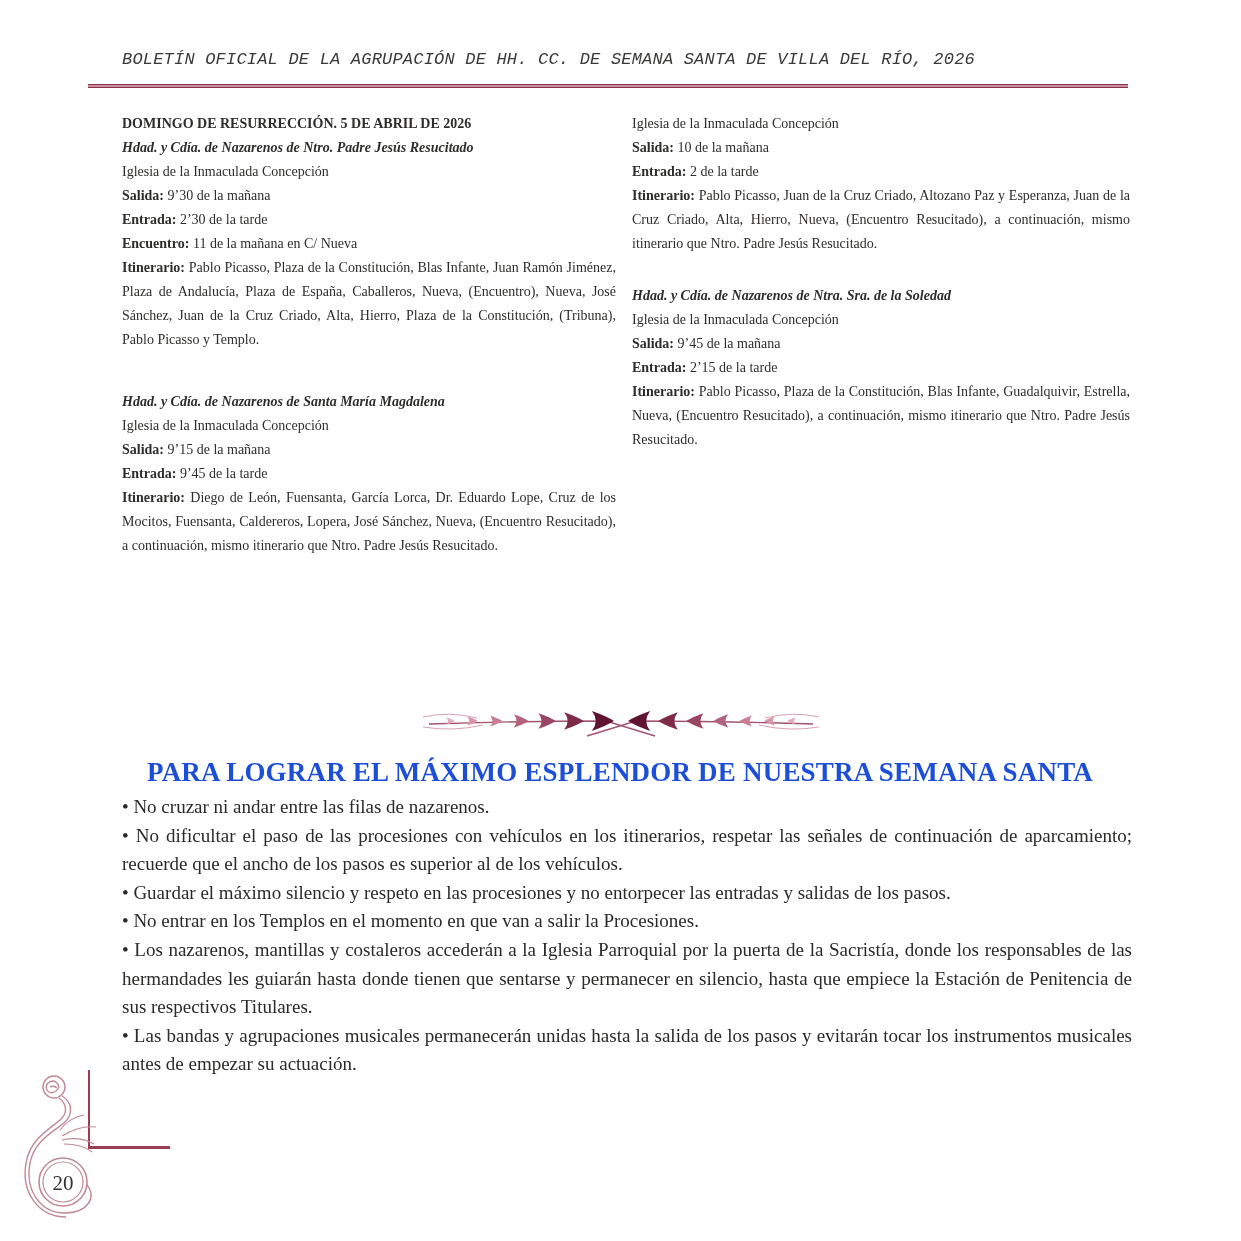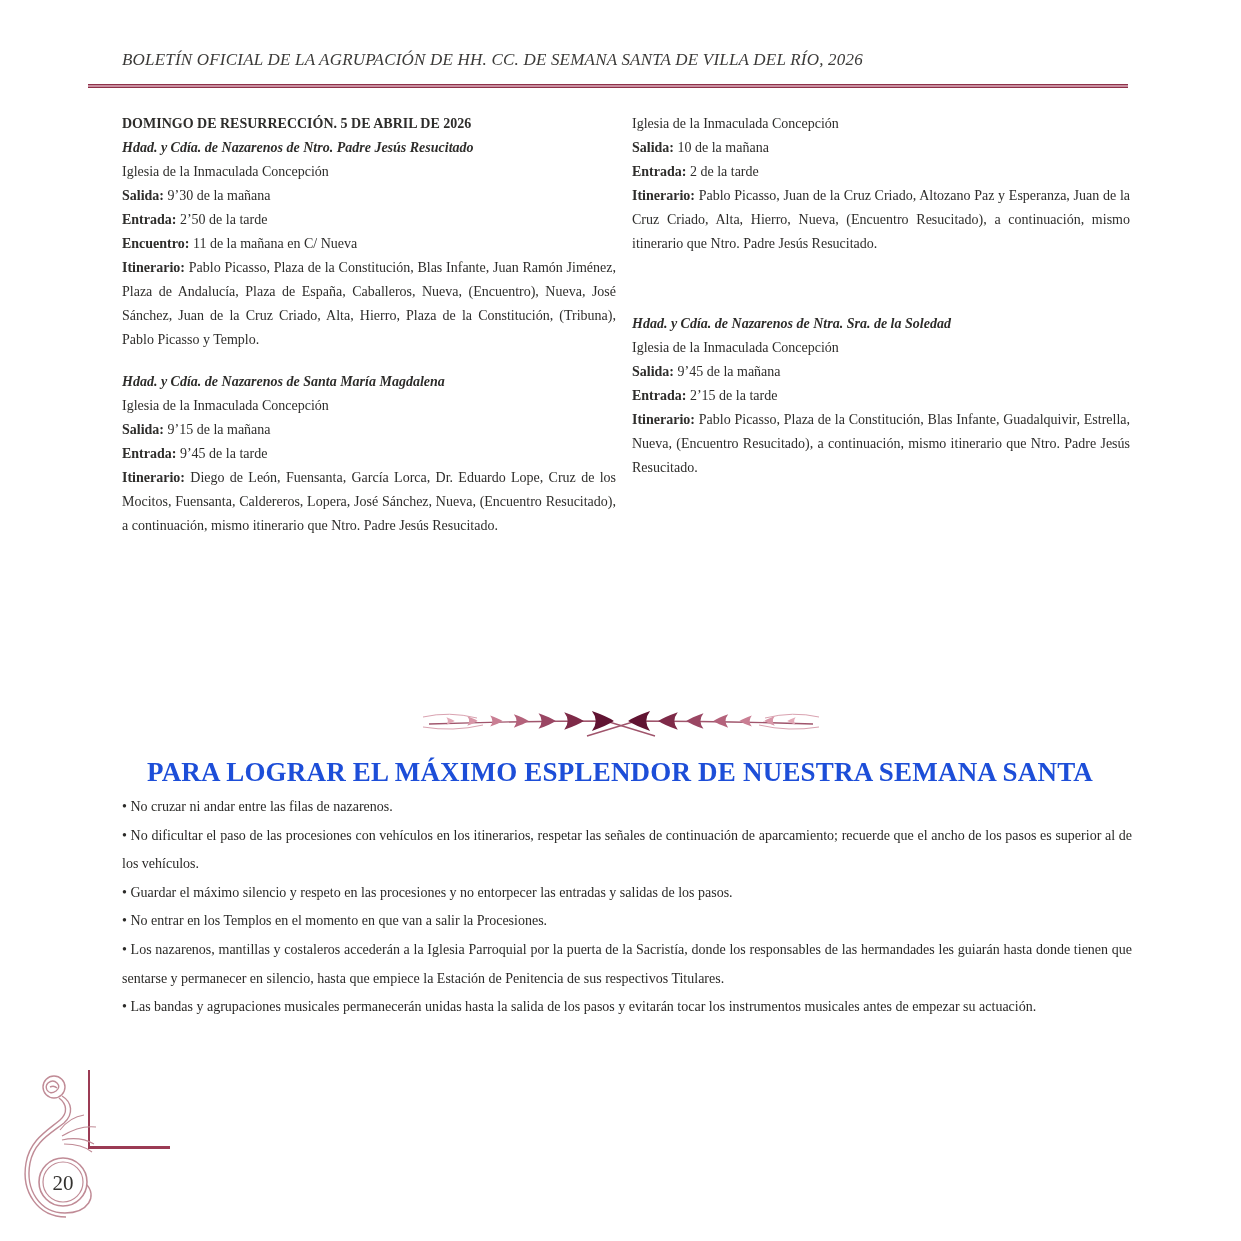--- a/index.html
+++ b/index.html
@@ -8,49 +8,49 @@
     width: 1241px; height: 1241px;
     background: #ffffff;
     font-family: "Liberation Serif", serif;
     color: #2e2d2b;
     position: relative;
     overflow: hidden;
   }
   .masthead {
     position: absolute; top: 50px; left: 122px;
     font-style: italic; font-size: 17px; letter-spacing: 0.2px;
-    color: #3b3a38; white-space: nowrap;
+    color: #3b3a38; white-space: nowrap; font-family: Liberation Mono, monospace;
   }
   .rule {
     position: absolute; top: 84px; left: 88px; width: 1040px; height: 4px;
     background: linear-gradient(to bottom, #8e3149 0 30%, #c98fa0 30% 70%, #8e3149 70% 100%);
   }
   .columns {
     position: absolute; top: 112px; left: 122px; width: 1008px;
     display: grid; grid-template-columns: 494px 498px; column-gap: 16px;
     font-size: 14px; line-height: 24px;
   }
   .columns p { margin: 0; }
   .day-title { font-weight: bold; }
   .hdad-name { font-weight: bold; font-style: italic; }
   .itin { text-align: justify; }
-  .block-gap-left { margin-top: 18px; }
-  .block-gap-right { margin-top: 56px; }
+  .block-gap-left { margin-top: 38px; }
+  .block-gap-right { margin-top: 28px; }
   .divider {
     position: absolute; top: 690px; left: 0; width: 100%;
     display: flex; justify-content: center;
   }
   .notice-title {
     position: absolute; top: 757px; left: 88px; width: 1064px;
     text-align: center; font-weight: bold; font-size: 27px;
     color: #1d4ed8; letter-spacing: 0.2px;
   }
   .bullets {
     position: absolute; top: 793px; left: 122px; width: 1010px;
-    font-size: 14px; line-height: 28.6px; text-align: justify;
+    font-size: 19px; line-height: 28.6px; text-align: justify;
     color: #2b2a28;
   }
   .bullets p { margin: 0; }
   .corner-bracket {
     position: absolute; left: 88px; top: 1070px; width: 82px; height: 79px;
     border-left: 2px solid #9b3b54; border-bottom: 3px solid #9b3b54;
   }
   .ornament { position: absolute; left: 20px; top: 1070px; width: 90px; height: 150px; }
   .ornament svg { display: block; }
   .page-num-text {
@@ -65,21 +65,21 @@
 
 <div class="columns">
 
   <div>
     <p class="day-title">DOMINGO DE RESURRECCIÓN. 5 DE ABRIL DE 2026</p>
 
     <div>
       <p class="hdad-name">Hdad. y Cdía. de Nazarenos de Ntro. Padre Jesús Resucitado</p>
       <p>Iglesia de la Inmaculada Concepción</p>
       <p><b>Salida:</b> <span>9’30 de la mañana</span></p>
-      <p><b>Entrada:</b> <span>2’50 de la tarde</span></p>
+      <p><b>Entrada:</b> <span>2’30 de la tarde</span></p>
       <p><b>Encuentro:</b> <span>11 de la mañana en C/ Nueva</span></p>
       <p class="itin"><b>Itinerario:</b> <span>Pablo Picasso, Plaza de la Constitución, Blas Infante, Juan Ramón Jiménez, Plaza de Andalucía, Plaza de España, Caballeros, Nueva, (Encuentro), Nueva, José Sánchez, Juan de la Cruz Criado, Alta, Hierro, Plaza de la Constitución, (Tribuna), Pablo Picasso y Templo.</span></p>
     </div>
 
     <div class="block-gap-left">
       <p class="hdad-name">Hdad. y Cdía. de Nazarenos de Santa María Magdalena</p>
       <p>Iglesia de la Inmaculada Concepción</p>
       <p><b>Salida:</b> <span>9’15 de la mañana</span></p>
       <p><b>Entrada:</b> <span>9’45 de la tarde</span></p>
       <p class="itin"><b>Itinerario:</b> <span>Diego de León, Fuensanta, García Lorca, Dr. Eduardo Lope, Cruz de los Mocitos, Fuensanta, Caldereros, Lopera, José Sánchez, Nueva, (Encuentro Resucitado), a continuación, mismo itinerario que Ntro. Padre Jesús Resucitado.</span></p>

